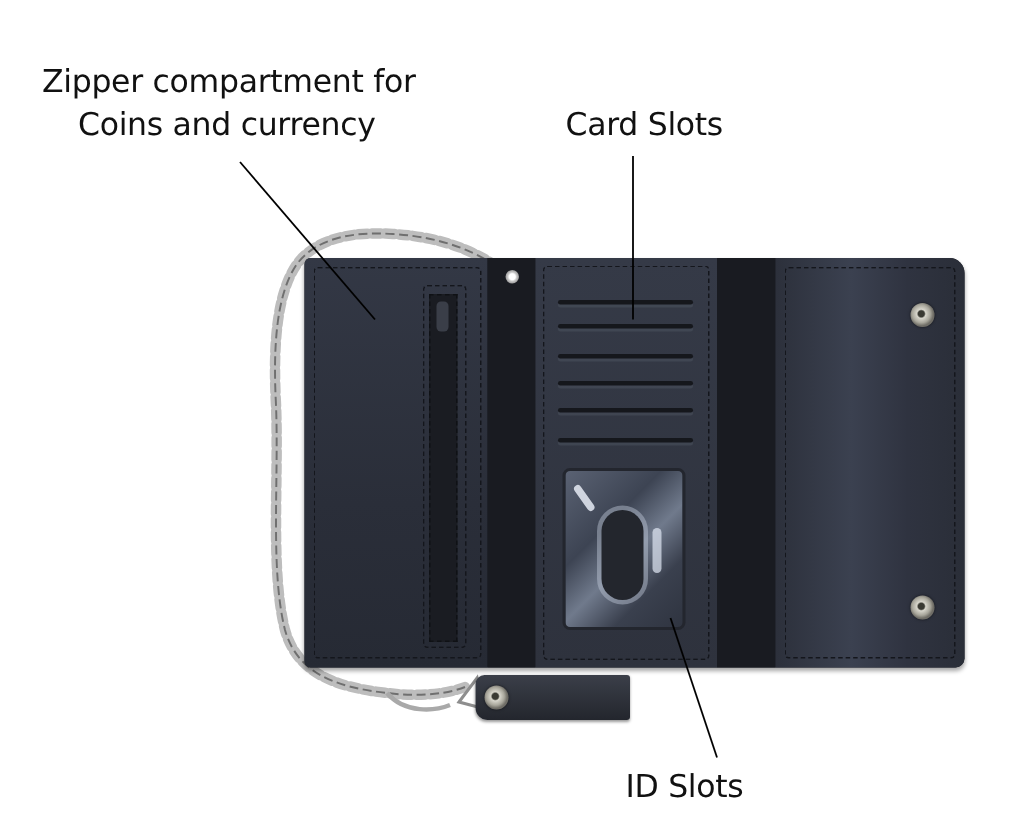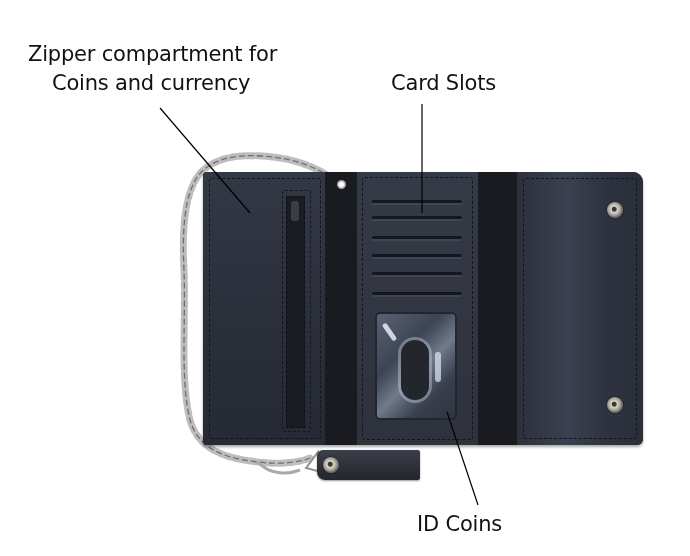--- a/index.html
+++ b/index.html
@@ -137,16 +137,16 @@
 
   <svg class="callout-line" width="690" height="556" viewBox="0 0 690 556">
     <line x1="160" y1="108" x2="250" y2="213" stroke="#000" stroke-width="1.2"></line>
     <line x1="422" y1="104" x2="422" y2="213" stroke="#000" stroke-width="1.2"></line>
     <line x1="447" y1="412" x2="478" y2="505" stroke="#000" stroke-width="1.2"></line>
   </svg>
 
   <div class="label" style="left:28px;top:40px;">Zipper compartment for</div>
   <div class="label" style="left:28px;top:69px;margin-left:24px;">Coins and currency</div>
 
-  <div class="label" style="left:377px;top:69px;margin-left:14px;">Card Slots</div>
+  <div class="label" style="left:377px;top:69px;">Card Slots</div>
 
-  <div class="label" style="left:417px;top:510px;">ID Coins</div>
+  <div class="label" style="left:417px;top:510px;">ID Slots</div>
 </div>
 
 </body></html>

